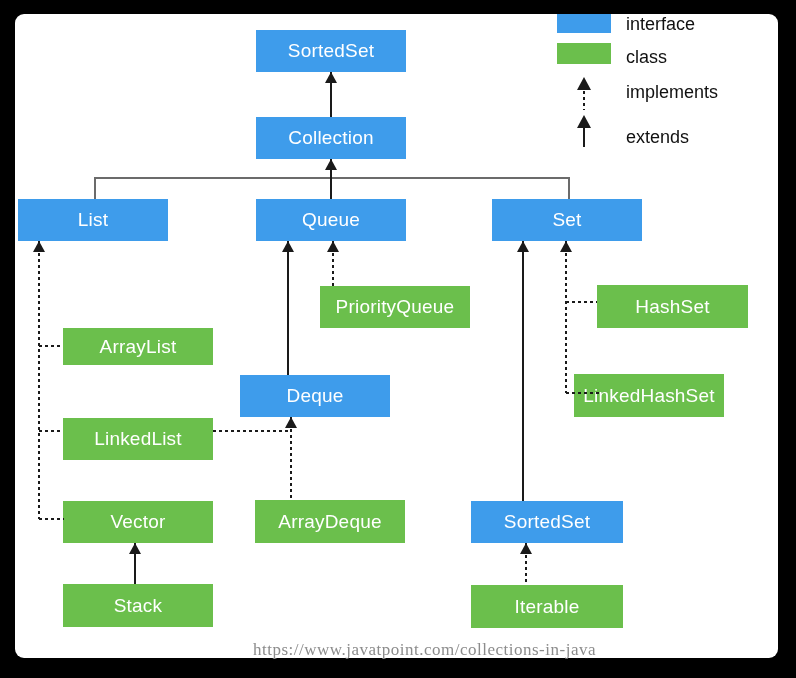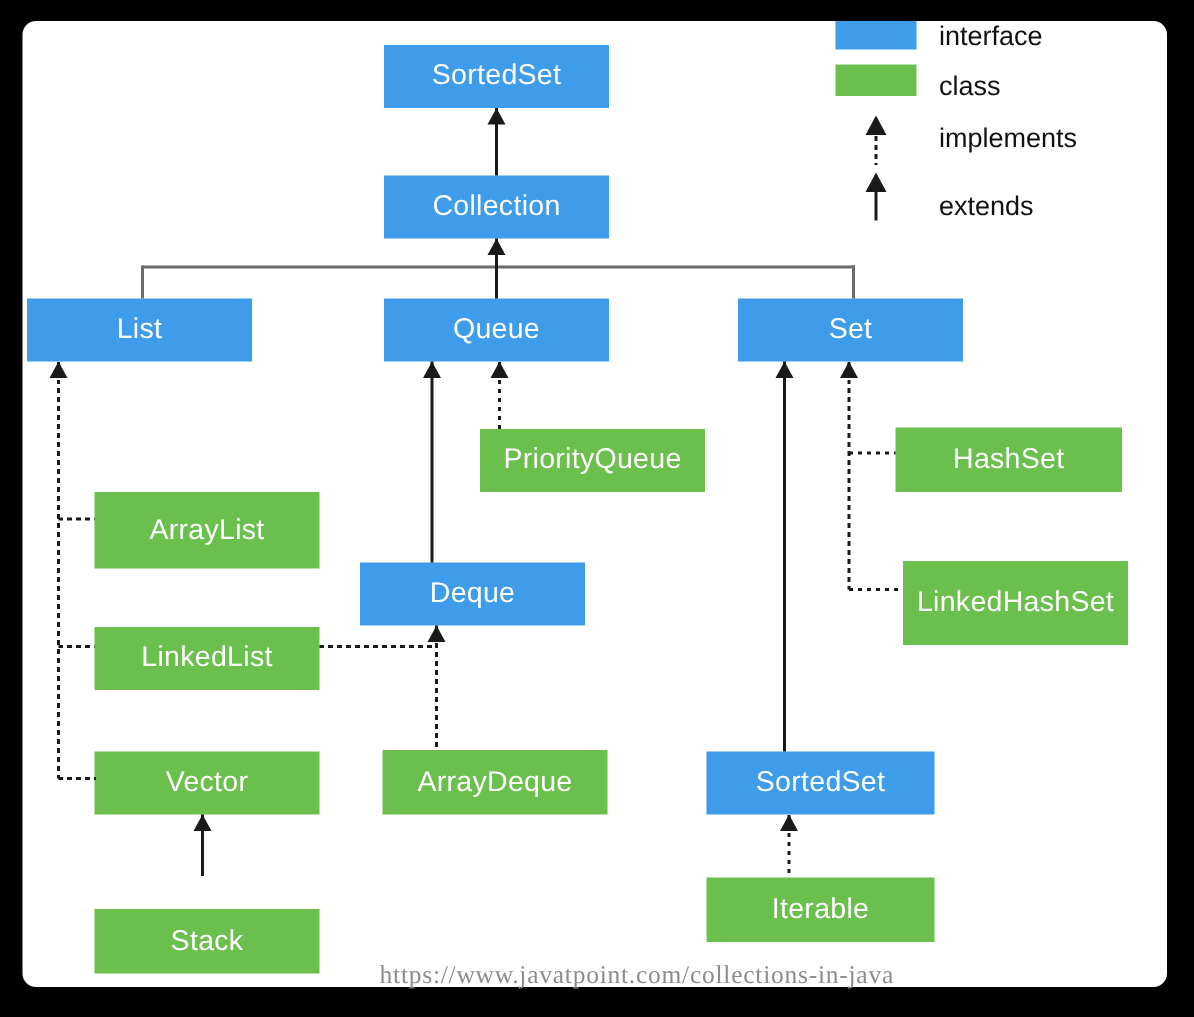--- a/index.html
+++ b/index.html
@@ -61,42 +61,42 @@
     </div>
   <div class="node interface" style="left:492px;top:199px">
       <span>Set</span>
     </div>
   <div class="node class" style="left:320px;top:286px">
       <span>PriorityQueue</span>
     </div>
   <div class="node class" style="left:597px;top:285px;width:151px;height:43px">
       <span>HashSet</span>
     </div>
-  <div class="node class" style="left:63px;top:328px;height:51px">
+  <div class="node class" style="left:63px;top:328px;height:37px">
       <span>ArrayList</span>
     </div>
   <div class="node interface" style="left:240px;top:375px">
       <span>Deque</span>
     </div>
-  <div class="node class" style="left:602px;top:374px;height:56px">
+  <div class="node class" style="left:574px;top:374px;height:43px">
       <span>LinkedHashSet</span>
     </div>
   <div class="node class" style="left:63px;top:418px">
       <span>LinkedList</span>
     </div>
   <div class="node class" style="left:63px;top:501px">
       <span>Vector</span>
     </div>
   <div class="node class" style="left:255px;top:500px;height:43px">
       <span>ArrayDeque</span>
     </div>
   <div class="node interface" style="left:471px;top:501px;width:152px">
       <span>SortedSet</span>
     </div>
-  <div class="node class" style="left:63px;top:606px;height:43px">
+  <div class="node class" style="left:63px;top:584px;height:43px">
       <span>Stack</span>
     </div>
   <div class="node class" style="left:471px;top:585px;width:152px;height:43px">
       <span>Iterable</span>
     </div>
 
   <div class="hline" style="left:95px;top:177px;width:475px"></div>
   <div class="vline gray" style="left:94px;top:177px;height:22px"></div>
   <div class="vline gray" style="left:568px;top:177px;height:22px"></div>
 

